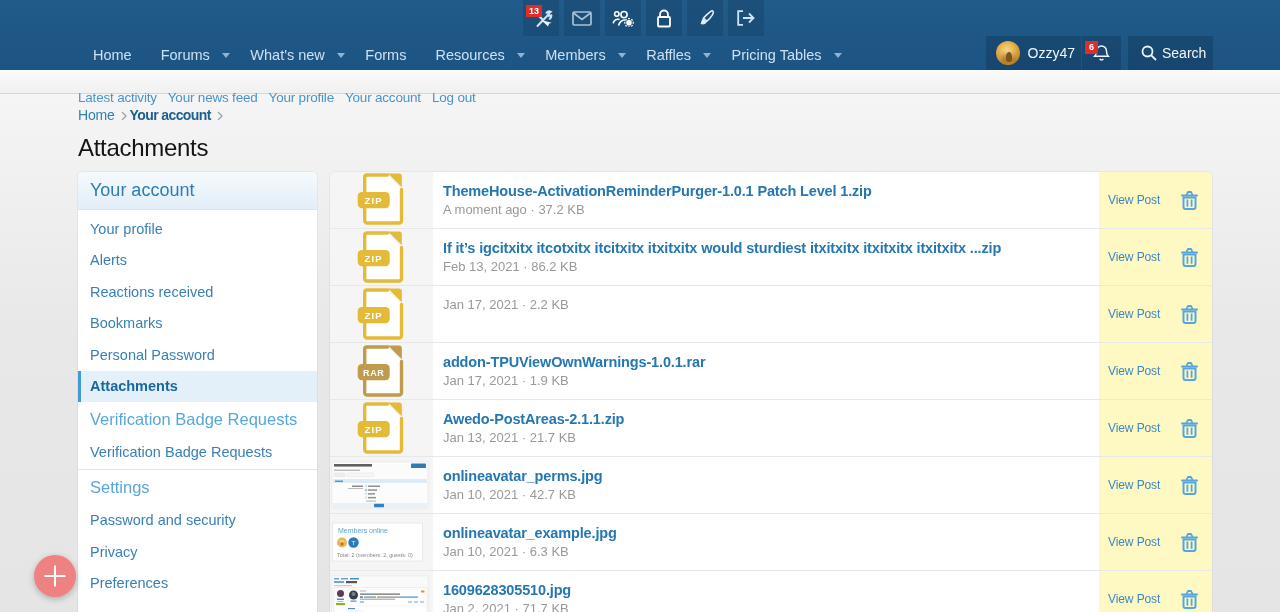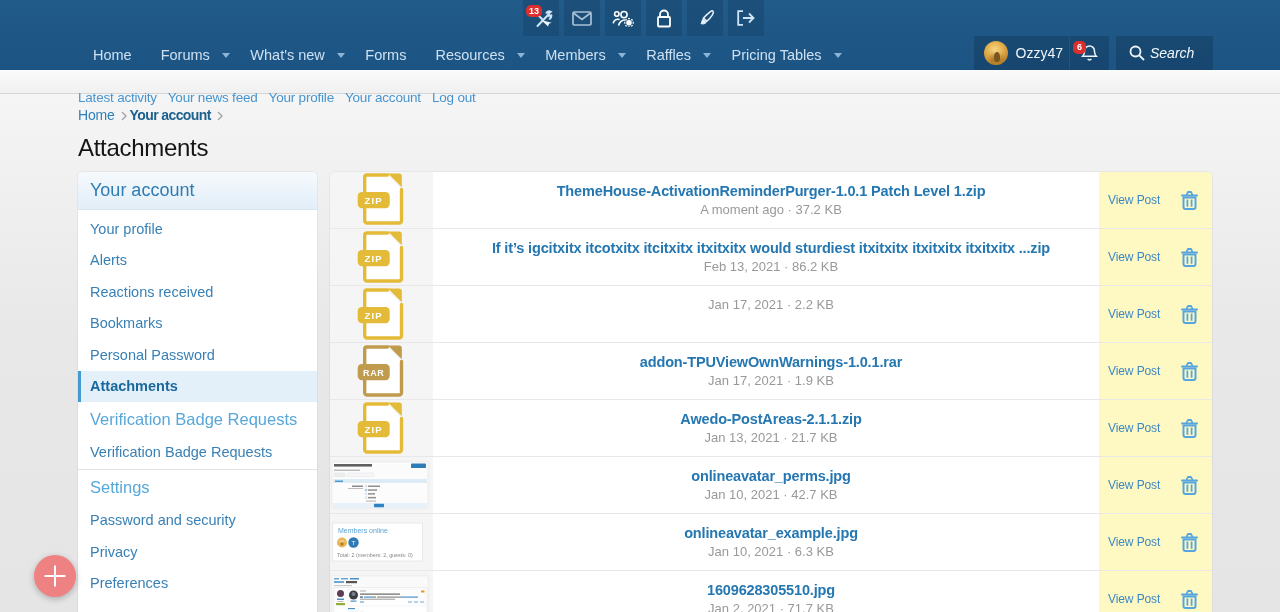--- a/index.html
+++ b/index.html
@@ -8,39 +8,39 @@
 .page { position:relative; width:1280px; height:612px; overflow:hidden; }
 
 
 .header { position:absolute; top:0; left:0; width:1280px; height:70px;
   background:linear-gradient(180deg,#215b89 0,#1c5484 70px); }
 .hicons { position:absolute; top:0; left:523px; display:flex; }
 .hicon { width:36px; height:36px; margin-right:5px; background:rgba(8,30,53,0.17);
   position:relative; display:flex; align-items:center; justify-content:center; }
 .hicon svg { display:block; }
 .badge { position:absolute; background:#dd2e2e; color:#fff; font-weight:bold;
-  border-radius:5px; text-align:center; }
+  border-radius:0; text-align:center; }
 .badge13 { left:3px; top:5px; width:16px; height:12px; font-size:9px; line-height:12px; }
 
 
 .nav { position:absolute; left:79px; bottom:0; height:34px; display:flex; align-items:center; padding-top:3px; }
 .nav a { color:#cde0f1; font-size:14.5px; text-decoration:none; padding:0 15px 0 14px; display:flex; align-items:center; }
 .caret { width:0; height:0; border-left:4.5px solid transparent; border-right:4.5px solid transparent;
   border-top:5px solid #8fb3d2; margin-left:12px; margin-right:-8.5px; margin-top:2px; }
 
 .hright { position:absolute; right:67px; top:36px; height:34px; display:flex;padding-left:15px; }
 .hbox { background:rgba(8,30,53,0.25); display:flex; align-items:center; }
 .acctbox { padding:0 6px 0 10px; }
 .avatar { width:24px; height:24px; border-radius:50%;
   background:radial-gradient(circle at 45% 38%, #f5d88a 0%, #e8b653 35%, #cd9337 65%, #b57c2a 100%); position:relative; overflow:hidden;}
 .avatar:after { content:""; position:absolute; left:10px; top:11px; width:6px; height:10px; background:#7a5520; border-radius:50% 50% 40% 40%; box-shadow:-4px 2px 4px rgba(120,70,10,0.5), 4px 3px 5px rgba(130,80,15,0.45); }
 .acctbox span { color:#f0f6fb; font-size:14px; margin-left:8px; }
 .bellbox { width:39px; margin-left:1px; justify-content:center; position:relative; }
 .badge6 { left:3px; top:5px; width:13px; height:13px; font-size:9px; line-height:13px; }
-.searchbox { margin-left:7px; width:97px; padding-left:13px;font-style:italic; }
+.searchbox { margin-left:7px; width:85px; padding-left:13px; }
 .searchbox span { color:#f0f6fb; font-size:14px; margin-left:5px; }
 
 
 .subnav { position:absolute; top:70px; left:0; width:1280px; height:24px;
   background:linear-gradient(180deg,#fbfbfb,#f1f0f0); border-bottom:1px solid #d7d6d6;
   display:flex; align-items:center; padding-left:78px; }
 .subnav a { color:#4695cf; font-size:13.5px; letter-spacing:-0.2px; text-decoration:none; margin-right:11px;margin-top:32px; }
 
 
 .crumb { position:absolute; top:107px; left:78px; font-size:14px; letter-spacing:-0.2px; display:flex; align-items:center; }
@@ -57,21 +57,21 @@
 .sb-list { padding-top:3px; }
 .sb-item { height:31.5px; display:flex; align-items:center; padding-left:12px;
   color:#3880b5; font-size:14.5px; }
 .sb-item.sel { background:#e3eff9; border-left:3px solid #459ad2; padding-left:9px;
   color:#19699f; font-weight:bold; }
 .sb-cat { height:34px; display:flex; align-items:center; padding-left:12px; color:#58a7da; font-size:16.5px; }
 .sb-div { border-top:1px solid #e3e3e3; margin:1px 0; }
 
 
 .main { position:absolute; left:330px; top:172px; width:882px; height:440px;
-  background:#fff; border-radius:5px 5px 0 0; box-shadow:0 0 0 1px rgba(0,0,0,0.04); overflow:hidden;text-align:center; }
+  background:#fff; border-radius:5px 5px 0 0; box-shadow:0 0 0 1px rgba(0,0,0,0.04); overflow:hidden; }
 .row { height:57px; display:flex; border-top:1px solid #e8e8e8; }
 .row:first-child { border-top:none; height:56px; }
 .cicon { width:103px; background:#f5f5f5; position:relative; flex:none; }
 .cicon svg.file { position:absolute; left:26px; top:2px; }
 .row:first-child .cicon svg.file { top:1px; }
 .cicon .thumb { position:absolute; left:0; top:3px; }
 .cmain { flex:1; padding:10px 0 0 10px; overflow:hidden; }
 .cmain .t { font-size:14.5px; font-weight:bold; color:#2577b1; line-height:19px; white-space:nowrap; letter-spacing:-0.15px; }
 .cmain .m { font-size:13px; color:#999; line-height:18px; }
 .cact { width:113px; flex:none; background:#fef9c3; display:flex; align-items:center; padding-left:9px; position:relative; }

